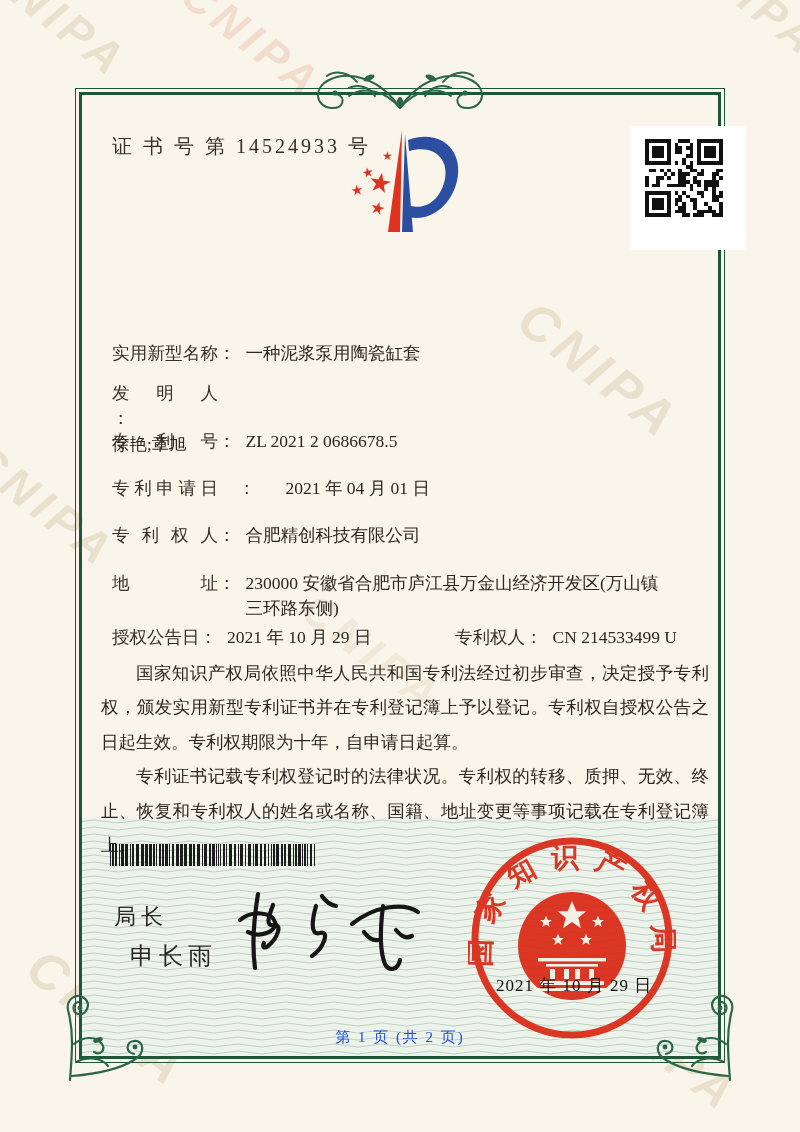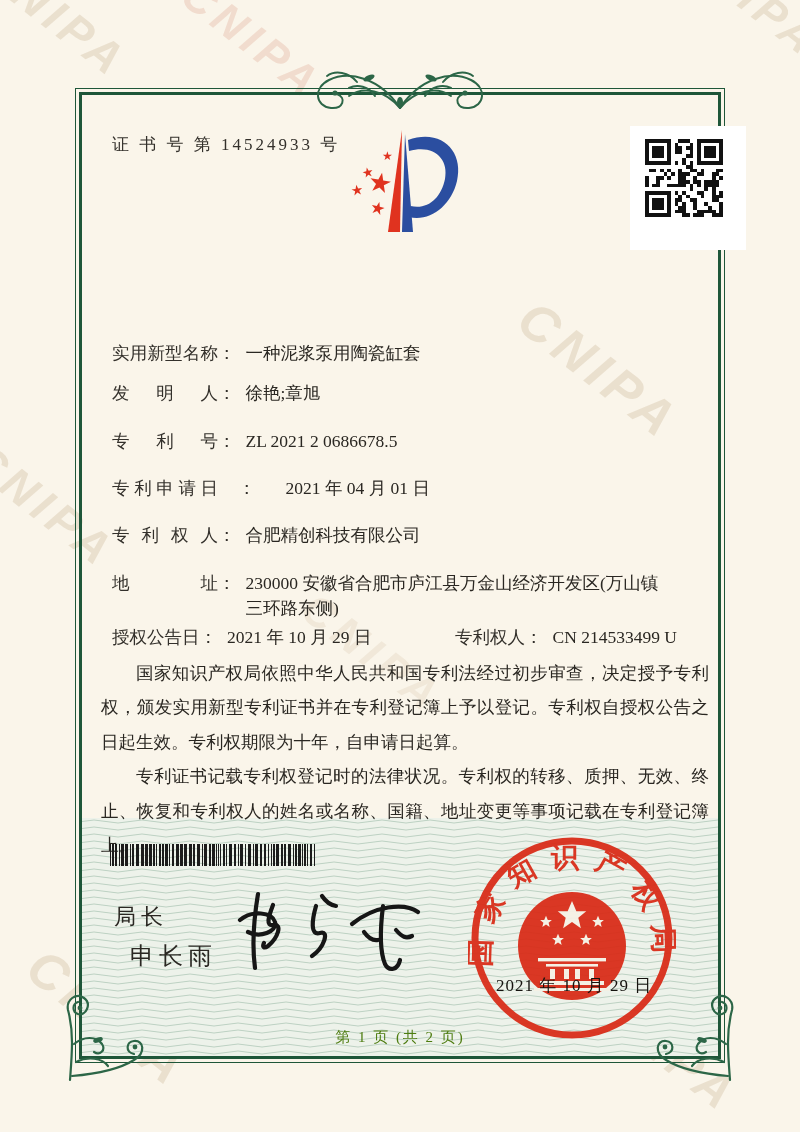--- a/index.html
+++ b/index.html
@@ -9,21 +9,21 @@
   .wm{position:absolute;font-family:"Liberation Sans","DejaVu Sans",sans-serif;
       font-weight:bold;font-style:italic;letter-spacing:6px;
       color:rgba(198,176,142,0.30);transform:rotate(38deg);white-space:nowrap;z-index:0;}
   .wm.pink{color:rgba(224,170,148,0.33);}
   
   .frame{position:absolute;left:75px;top:88px;right:75px;bottom:69px;
          border:1.5px solid #1e5639;z-index:1;}
   .frame::after{content:"";position:absolute;left:3px;top:3px;right:3px;bottom:3px;
          border:3px solid #1e5639;}
   
-  .cert-no{position:absolute;left:112px;top:133px;font-size:17px;letter-spacing:3px;color:#33302b;z-index:3;}
+  .cert-no{position:absolute;left:112px;top:133px;font-size:20px;letter-spacing:3px;color:#33302b;z-index:3;}
   .title{position:absolute;left:0;top:238px;width:100%;text-align:center;font-size:40px;
          font-weight:bold;letter-spacing:10px;color:#1d1b18;z-index:3;}
   
   .logo{position:absolute;left:338px;top:118px;width:132px;height:120px;z-index:3;}
   .logo .star{position:absolute;color:#e0331f;line-height:1;}
   
   .qr-patch{position:absolute;left:630px;top:126px;width:116px;height:124px;background:#ffffff;z-index:2;}
   .qr{position:absolute;left:645px;top:139px;width:78px;height:78px;z-index:3;}
   
   .fields{position:absolute;left:112px;top:333px;width:566px;z-index:3;font-size:17.5px;}
@@ -47,21 +47,21 @@
   
   .sig-title{position:absolute;left:114px;top:902px;font-size:22px;letter-spacing:5px;color:#2a2722;z-index:3;}
   .sig-name{position:absolute;left:130px;top:940px;font-size:24px;letter-spacing:5px;color:#2a2722;z-index:3;}
   .sig-svg{position:absolute;left:228px;top:880px;z-index:3;}
   
   .seal{position:absolute;left:468px;top:834px;width:208px;height:208px;z-index:4;opacity:0.94;}
   .seal-date{position:absolute;left:474px;top:974px;width:200px;text-align:center;
              font-size:17px;letter-spacing:1px;color:#15130f;z-index:5;}
   
   .page-info{position:absolute;left:0;top:1028px;width:100%;text-align:center;
-             font-size:15px;letter-spacing:2px;color:#4d7c0f;z-index:3;}
+             font-size:15px;letter-spacing:2px;color:#1d4ed8;z-index:3;}
   .note-strip{position:absolute;left:50%;top:1071px;transform:translateX(-50%);
               background:#ffffff;padding:5px 16px;font-size:15px;letter-spacing:2px;
               color:#2a2722;z-index:3;white-space:nowrap;}
   
   .orn-top{position:absolute;left:50%;top:56px;transform:translateX(-50%);z-index:2;}
   .orn-bl{position:absolute;left:56px;top:988px;z-index:2;}
   .orn-br{position:absolute;right:56px;top:988px;z-index:2;transform:scaleX(-1);}
 </style>
 </head>
 <body>
@@ -375,21 +375,21 @@
       <rect x="20" y="20" width="1" height="1" fill="#111"></rect>
     </svg>
 
 
   <div class="fields">
     <div class="frow" style="top:8px;">
       <span class="flabel">实用新型名称</span>
         <span class="colon">：</span>
       <span class="fvalue">一种泥浆泵用陶瓷缸套</span>
     </div>
-    <div class="frow" style="top:48px;">
+    <div class="frow" style="top:48px;flex-direction:column;">
       <span class="flabel">发明人</span>
         <span class="colon">：</span>
       <span class="fvalue">徐艳;章旭</span>
     </div>
     <div class="frow" style="top:96px;">
       <span class="flabel">专利号</span>
         <span class="colon">：</span>
       <span class="fvalue">ZL 2021 2 0686678.5</span>
     </div>
     <div class="frow" style="top:143px;gap:20px;">

